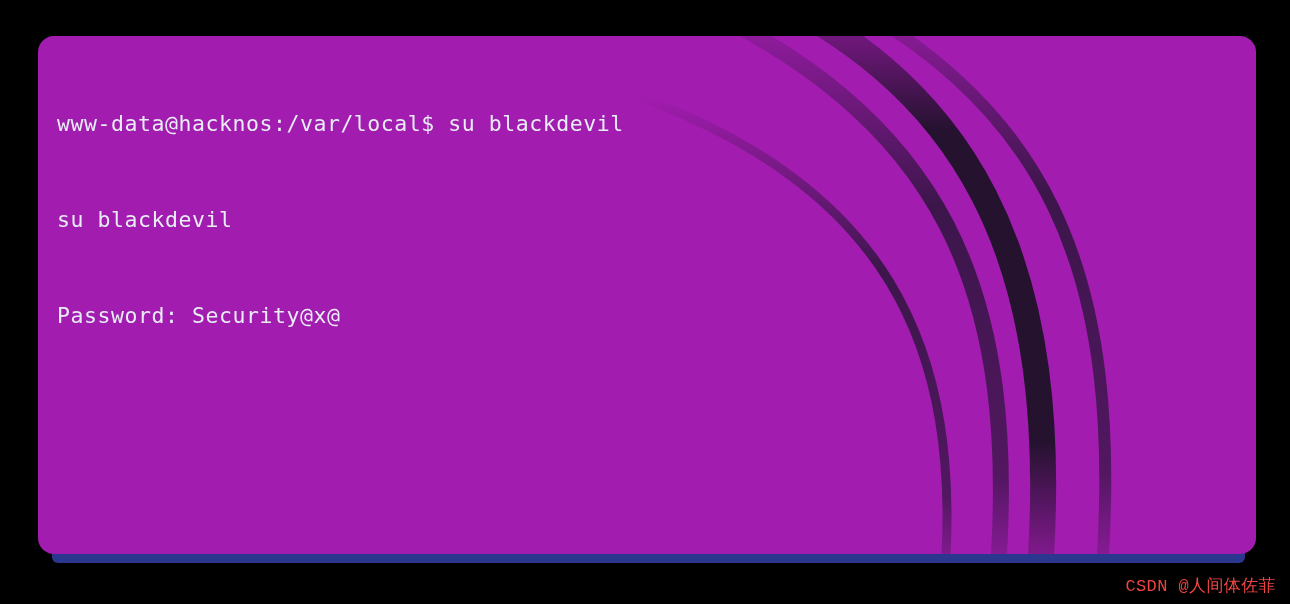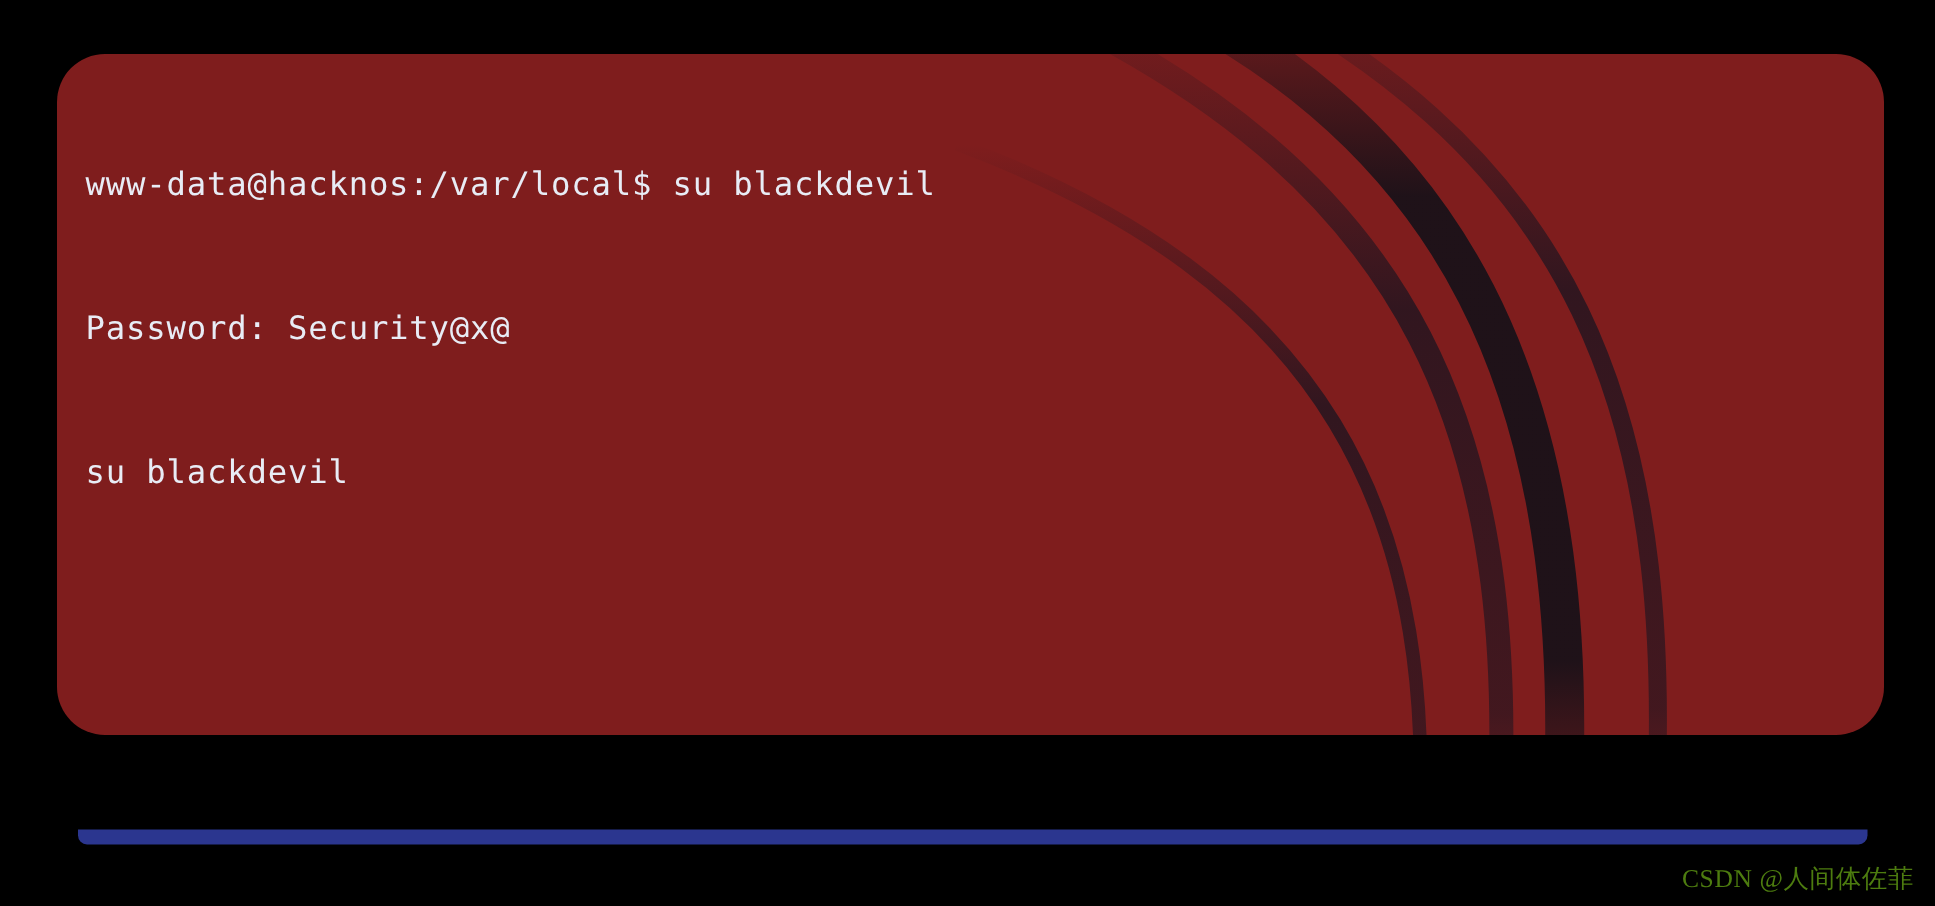--- a/index.html
+++ b/index.html
@@ -14,23 +14,23 @@
     position: relative;
     font-family: "DejaVu Sans Mono", monospace;
   }
 
   
   #terminal-window {
     position: absolute;
     left: 38px;
     top: 36px;
     width: 1218px;
-    height: 454px;
-    border-radius: 32px;
-    background: #7f1d1d;
+    height: 518px;
+    border-radius: 16px;
+    background: #a21caf;
     overflow: hidden;
     z-index: 2;
   }
 
   
   #terminal-wallpaper {
     position: absolute;
     inset: 0;
     z-index: 0;
     pointer-events: none;
@@ -71,22 +71,22 @@
   .term-line.blank {
     height: 32px;
   }
 
   
   #csdn-watermark {
     position: absolute;
     right: 14px;
     bottom: 7px;
     z-index: 5;
-    color: #4d7c0f;
-    font-family: Liberation Serif, serif;
+    color: #ef4444;
+    font-family: Liberation Mono, monospace;
     font-size: 17px;
     letter-spacing: 0.4px;
     white-space: pre;
   }
 </style>
 </head>
 <body>
 
 <div id="terminal-accent-bar"></div>
 
@@ -108,22 +108,22 @@
       </linearGradient>
     </defs>
     <path d="M 690 -60 C 930 40 1030 220 1000 560" fill="none" stroke="url(#arcFade)" stroke-width="26"></path>
     <path d="M 640 -40 C 905 80 985 250 958 560" fill="none" stroke="url(#arcFade2)" stroke-width="16"></path>
     <path d="M 760 -60 C 1010 60 1090 230 1062 560" fill="none" stroke="url(#arcFade2)" stroke-width="12"></path>
     <path d="M 600 60 C 840 150 930 300 905 560" fill="none" stroke="url(#arcFade2)" stroke-width="9"></path>
   </svg>
 
   <div id="terminal-output">
     <div class="term-line">www-data@hacknos:/var/local$ su blackdevil</div>
+    <div class="term-line">su blackdevil</div>
     <div class="term-line">Password: Security@x@</div>
-    <div class="term-line">su blackdevil</div>
     <div class="term-line blank"></div>
     
     
     
     
     
     
     
     
     

